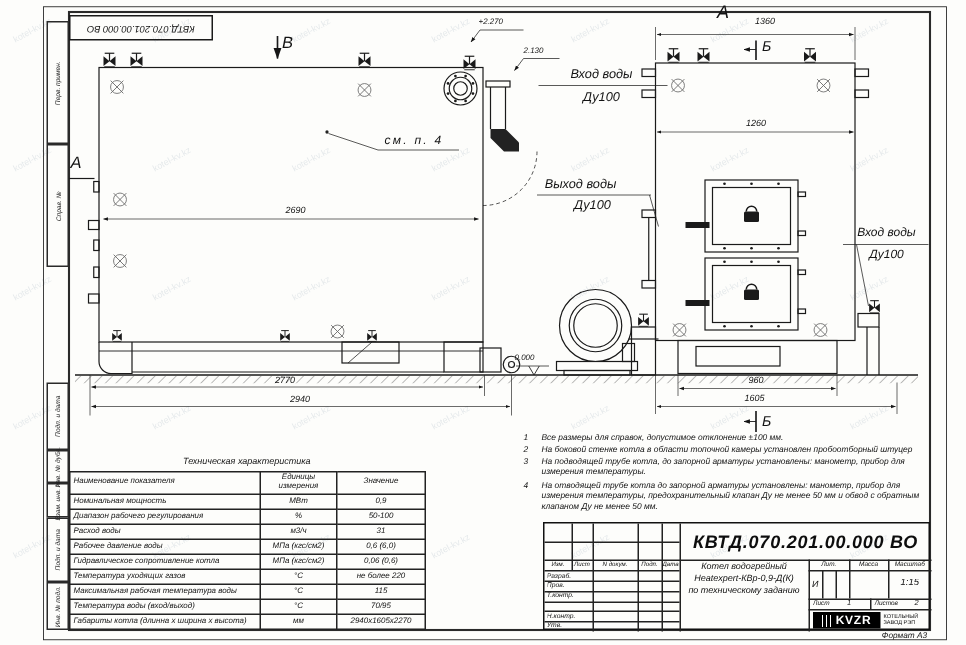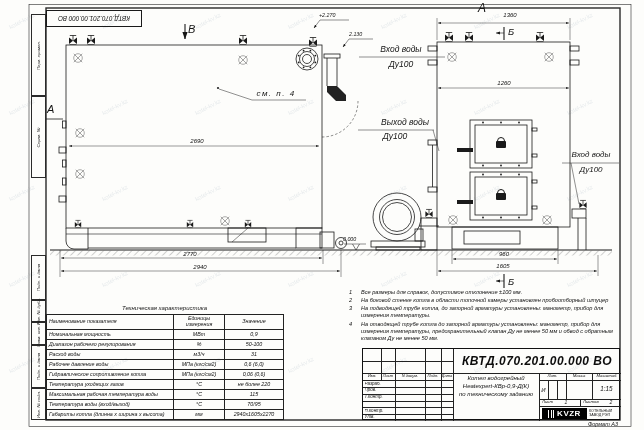--- a/index.html
+++ b/index.html
@@ -349,21 +349,21 @@
   <div class="t c" style="left:492px;top:251px;width:24px;font-size:6px;">960</div>
   <div class="t c" style="left:488px;top:263px;width:30px;font-size:6px;">1605</div>
   <div class="t" style="left:508px;top:277px;font-size:9.5px;">Б</div>
 
   <div class="t" style="left:319px;top:12.5px;font-size:5.3px;">+2.270</div>
   <div class="t" style="left:349px;top:31.5px;font-size:5.3px;">2.130</div>
   <div class="t" style="left:343px;top:236.5px;font-size:5.3px;">0.000</div>
 
   <div class="t c" style="left:358px;top:45px;width:86px;font-size:8.5px;">Вход воды</div>
   <div class="t c" style="left:358px;top:59.5px;width:86px;font-size:8.5px;">Ду100</div>
-  <div class="t c" style="left:364px;top:117.5px;width:82px;font-size:8.5px;">Выход воды</div>
+  <div class="t c" style="left:346px;top:117.5px;width:82px;font-size:8.5px;">Выход воды</div>
   <div class="t c" style="left:354px;top:132px;width:82px;font-size:8.5px;">Ду100</div>
   <div class="t c" style="left:560px;top:150.5px;width:62px;font-size:8px;">Вход воды</div>
   <div class="t c" style="left:560px;top:165.5px;width:62px;font-size:8px;">Ду100</div>
 
   <div id="notes">
     <div class="note">
         <div class="n">1</div>
         <div class="x">Все размеры для справок, допустимое отклонение  ±100 мм.</div>
       </div>
     <div class="note">

